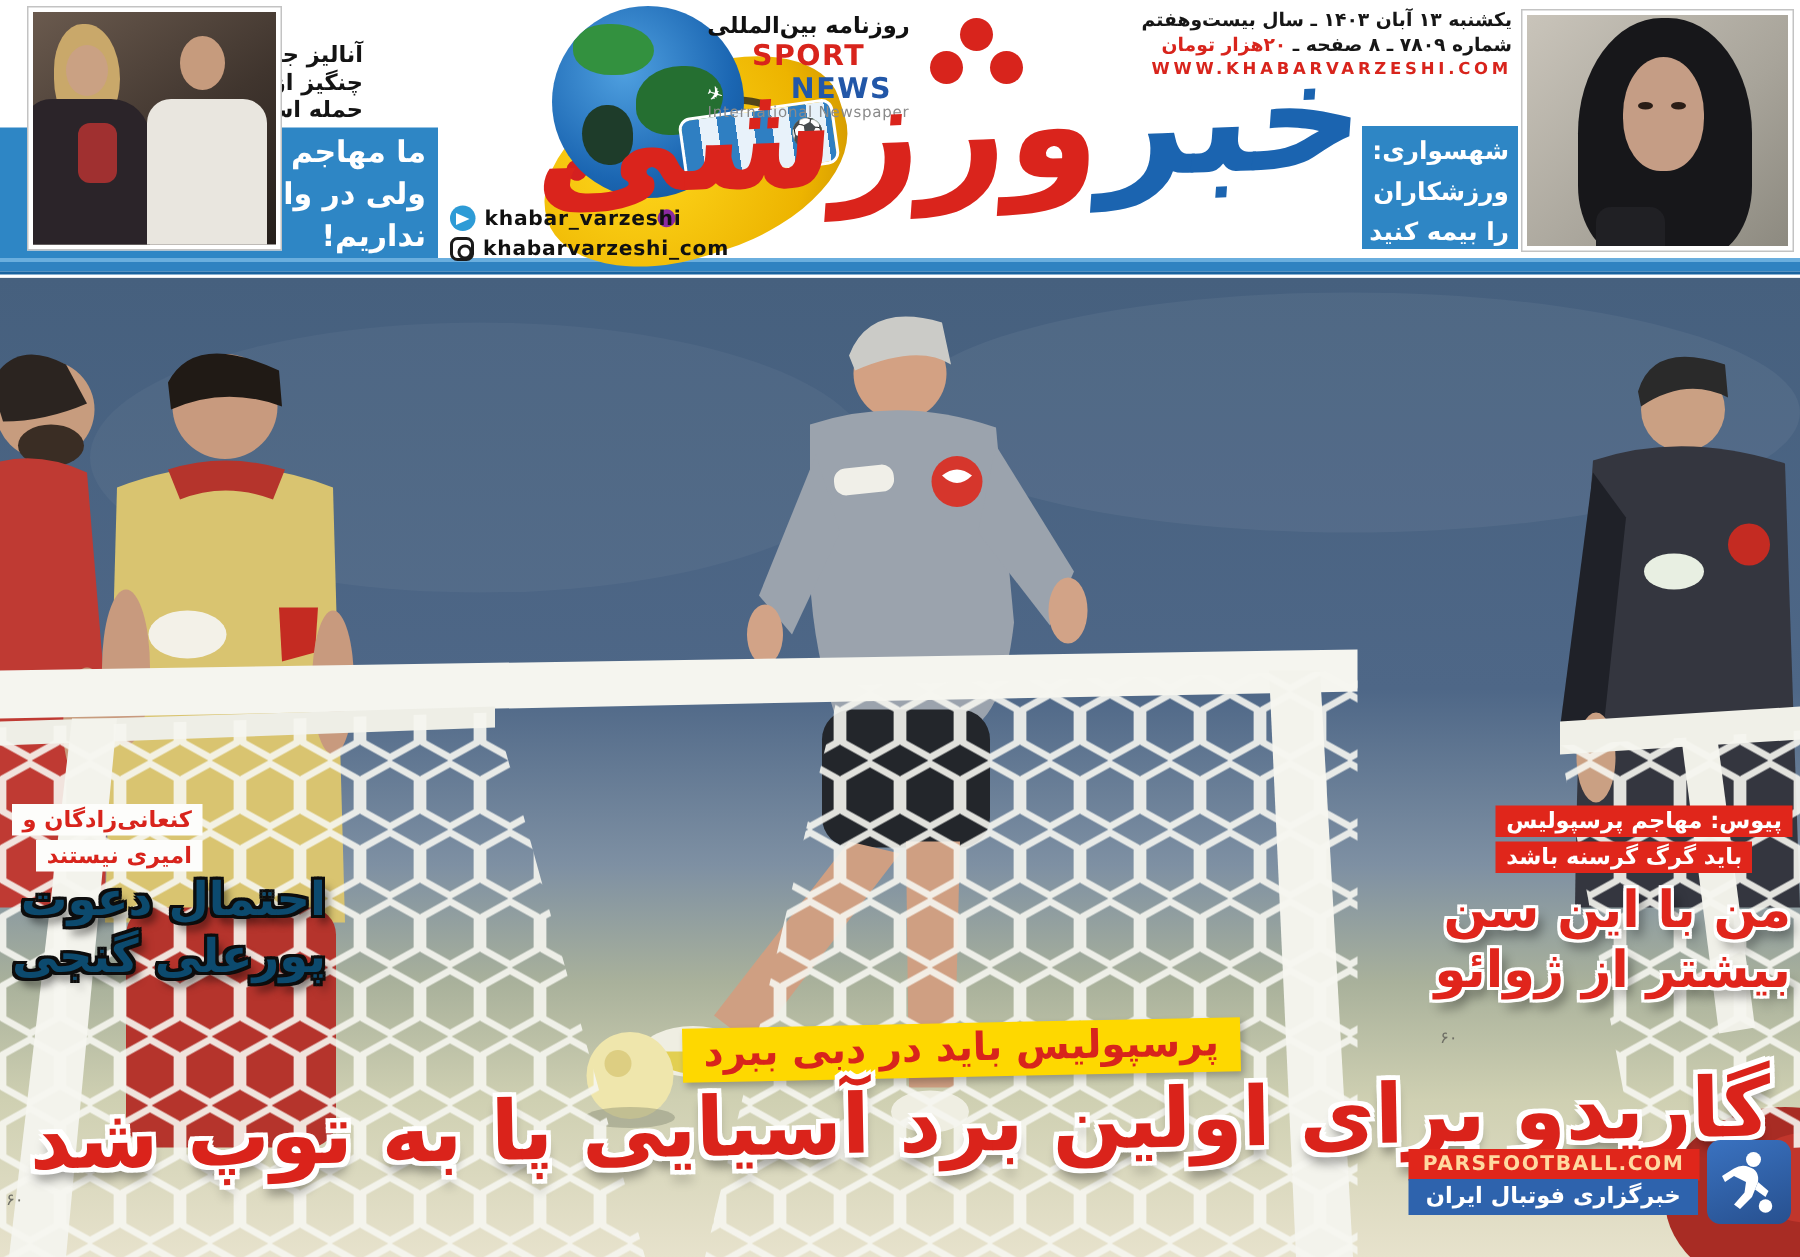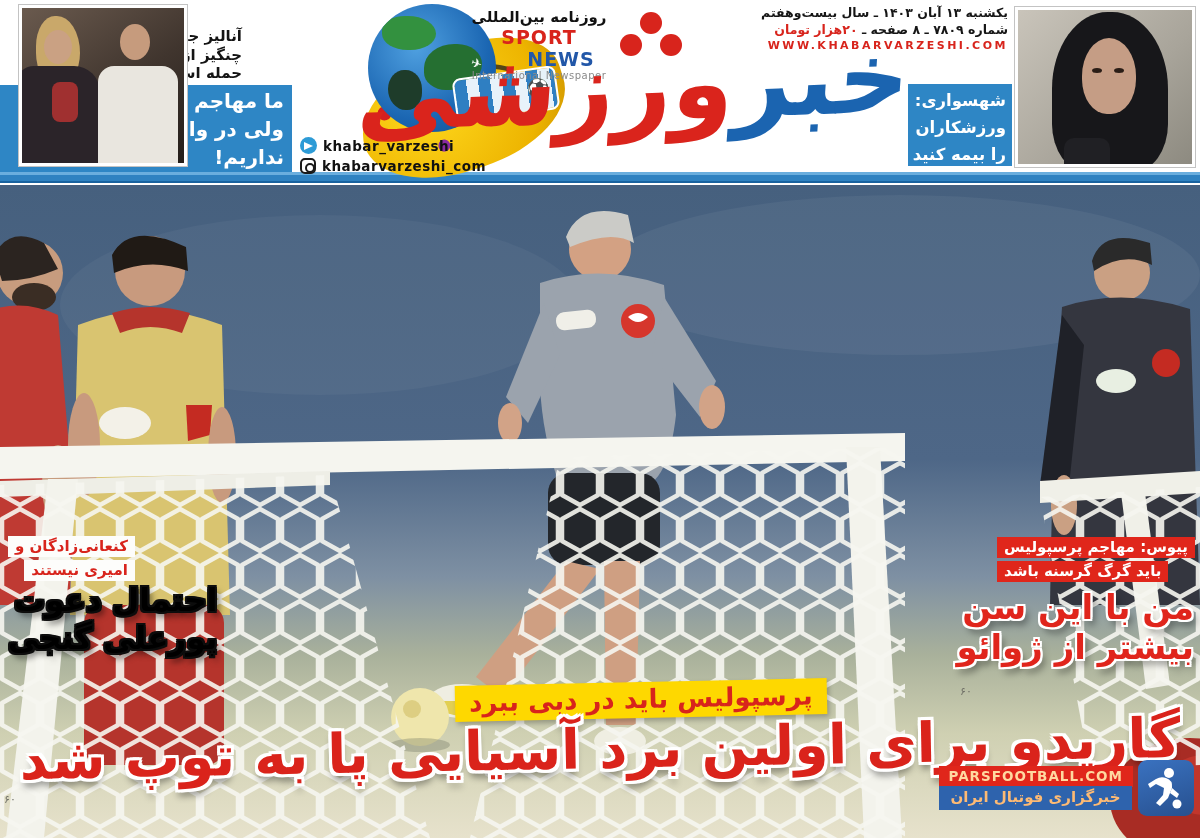--- a/index.html
+++ b/index.html
@@ -108,40 +108,40 @@
   .ov { position:absolute; direction:rtl; }
   .tag-line { display:block; width:fit-content; font-weight:bold; padding:1px 7px 2px; margin-bottom:3px; }
   .tag-white .tag-line { background:#fdfdfb; color:#d8241c; font-size:15px; }
   .tag-red .tag-line { background:#e0261b; color:#fff; font-size:15px; }
   .left-tag { left:8px; top:351px; text-align:left; }
   .right-tag { right:5px; top:352px; }
   .right-tag .tag-line { margin-left:0; margin-right:auto; }
 
   .big-lines { font-weight:900; white-space:nowrap; }
   .big-lines .bl { display:block; }
-  .left-head { left:8px; top:396px; font-size:31px; line-height:38px; color:#000000; text-align:right;
+  .left-head { left:8px; top:396px; font-size:31px; line-height:38px; color:#0c4a6e; text-align:right;
     text-shadow:-2px 0 #0d0d0d,2px 0 #0d0d0d,0 -2px #0d0d0d,0 2px #0d0d0d,-2px -2px #0d0d0d,2px -2px #0d0d0d,-2px 2px #0d0d0d,2px 2px #0d0d0d,4px 5px 6px rgba(0,0,0,.55); }
   .right-head { right:6px; top:402px; font-size:34px; line-height:40px; color:#e0251c; text-align:right;
     text-shadow:-2px 0 #fff,2px 0 #fff,0 -2px #fff,0 2px #fff,-2px -2px #fff,2px -2px #fff,-2px 2px #fff,2px 2px #fff,4px 6px 7px rgba(0,0,0,.4); }
 
   .yellow-kicker { left:455px; top:497px; background:#fed800; color:#d8241c; font-weight:900; font-size:26px;
                    padding:2px 14px 4px; transform:rotate(-1.2deg); box-shadow:2px 3px 5px rgba(0,0,0,.25); }
 
   .main-headline { left:0; top:532px; width:1200px; text-align:center; font-size:55px; font-weight:900; color:#da231b;
     letter-spacing:-1px; white-space:nowrap; transform:rotate(-1.1deg);
     text-shadow:-3px 0 #fff,3px 0 #fff,0 -3px #fff,0 3px #fff,-3px -3px #fff,3px -3px #fff,-3px 3px #fff,3px 3px #fff,0 7px 7px rgba(0,0,0,.4); }
 
   .mark { position:absolute; font-size:11px; color:#6f6f66; font-weight:normal; }
   .mark-a { left:960px; top:500px; } .mark-b { left:4px; top:608px; }
 
   
   .watermark { position:absolute; right:6px; top:575px; display:flex; align-items:center; gap:5px; }
   .wm-strips { display:flex; flex-direction:column; align-items:flex-start; }
   .wm-site { background:#e0261b; color:#ffd9a0; font-weight:900; font-size:13.5px; letter-spacing:1px; padding:2px 10px 3px; }
-  .wm-agency { background:#2e63ad; color:#fdba74; font-weight:bold; font-size:15px; direction:rtl; padding:2px 12px 4px; margin-top:-1px; }
+  .wm-agency { background:#2e63ad; color:#ffffff; font-weight:bold; font-size:15px; direction:rtl; padding:2px 12px 4px; margin-top:-1px; }
   .wm-logo { width:56px; height:56px; border-radius:9px; background:linear-gradient(160deg,#3a72c0,#27508f); display:flex; align-items:center; justify-content:center; }
 </style>
 </head>
 <body>
 
 <div class="page">
 
   <header class="masthead">
 
     <div class="photo-card photo-left">

